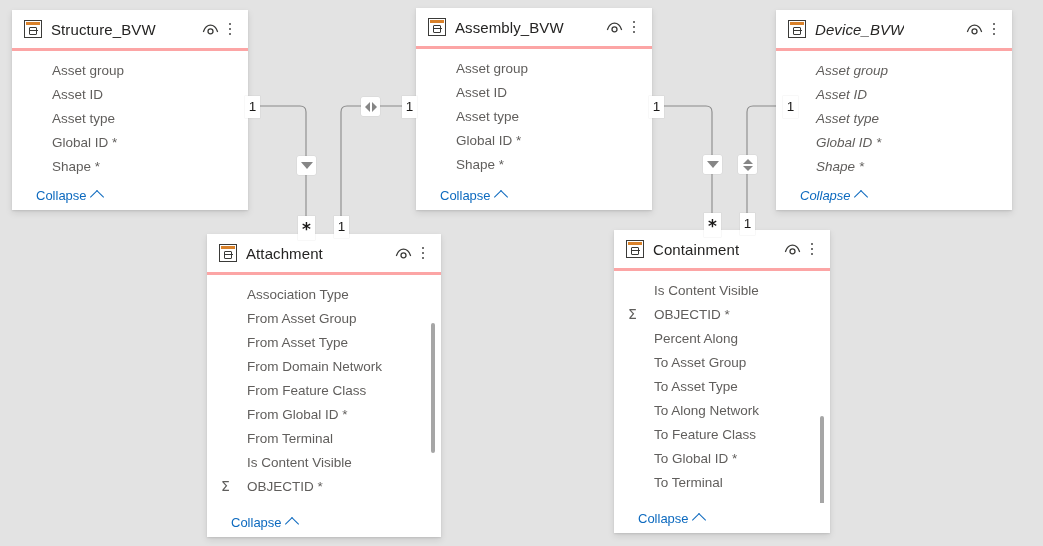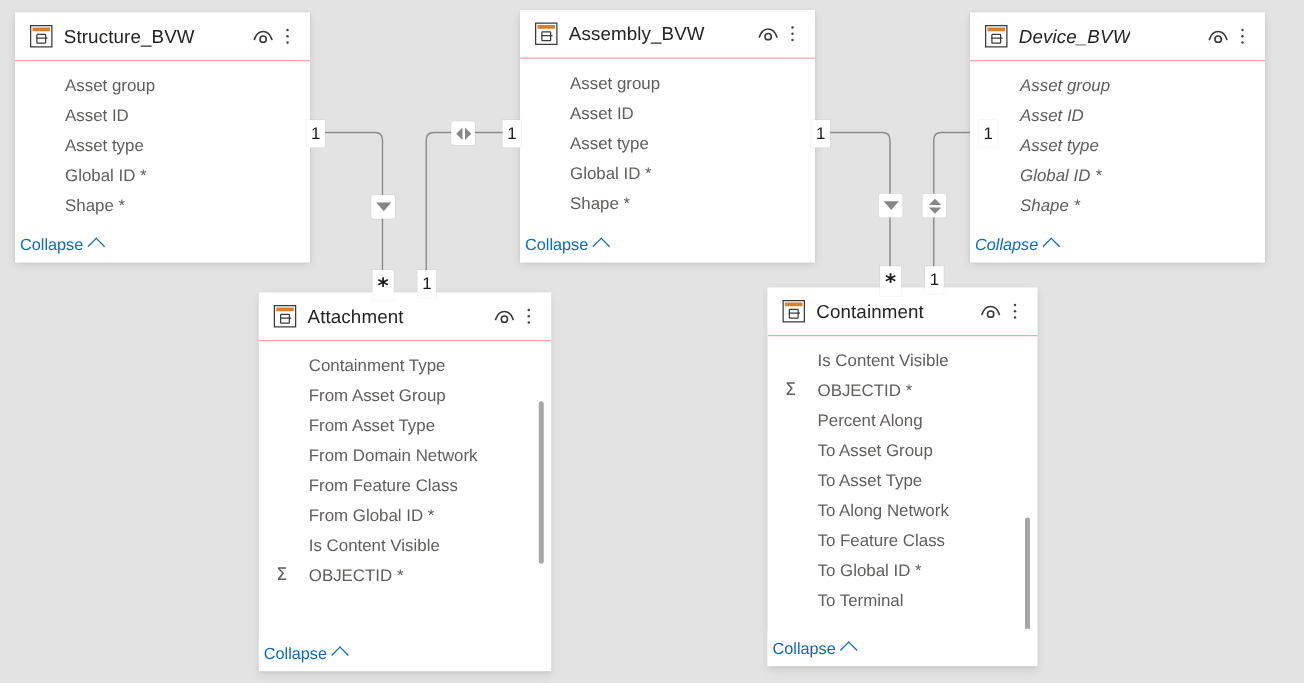--- a/index.html
+++ b/index.html
@@ -42,21 +42,21 @@
     flex-direction: column;
     overflow: hidden;
   }
 
   .card-header {
     height: 38px;
     min-height: 38px;
     display: flex;
     align-items: center;
     padding: 0 8px 0 12px;
-    border-bottom: 1px solid #fca5a5;
+    border-bottom: 3px solid #fca5a5;
     background: #fff;
   }
 
   .tbl-icon {
     width: 18px;
     height: 18px;
     flex: 0 0 18px;
     position: relative;
     margin-right: 9px;
   }
@@ -150,21 +150,21 @@
     line-height: 1;
   }
   .field .fname { margin-left: 18px; }
   .field.plain .fname { margin-left: 18px; }
 
   .card-footer {
     height: 30px;
     min-height: 30px;
     display: flex;
     align-items: center;
-    padding-left: 4px;
+    padding-left: 24px;
     background: #fff;
   }
   .collapse-link {
     font-size: 13px;
     color: #0d6abf;
     display: inline-flex;
     align-items: center;
     gap: 5px;
     cursor: pointer;
   }
@@ -425,36 +425,39 @@
         </span>
         <span class="kebab-icon">
           <i></i>
           <i></i>
           <i></i>
         </span>
       </div>
       <div class="card-body">
         <ul class="field-list">
           <li class="field plain" style="position: relative;">
-            <span class="fname">Containment Type</span>
+            <span class="fname">Association Type</span>
           </li>
           <li class="field plain" style="position: relative;">
             <span class="fname">From Asset Group</span>
           </li>
           <li class="field plain" style="position: relative;">
             <span class="fname">From Asset Type</span>
           </li>
           <li class="field plain" style="position: relative;">
             <span class="fname">From Domain Network</span>
           </li>
           <li class="field plain" style="position: relative;">
             <span class="fname">From Feature Class</span>
           </li>
           <li class="field plain" style="position: relative;">
             <span class="fname">From Global ID *</span>
+          </li>
+          <li class="field plain" style="position: relative;">
+            <span class="fname">From Terminal</span>
           </li>
           <li class="field plain" style="position: relative;">
             <span class="fname">Is Content Visible</span>
           </li>
           <li class="field measure" style="position: relative;">
             <span class="sigma">Σ</span>
             <span class="fname">OBJECTID *</span>
           </li>
         </ul>
         <div class="vscroll" style="top: 48px; height: 130px;"></div>

